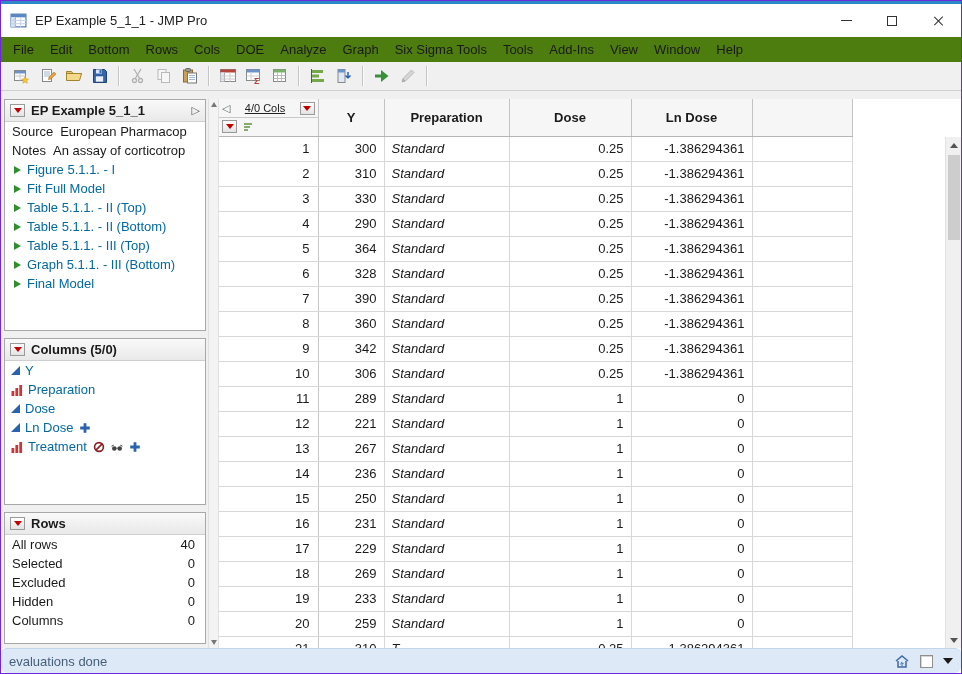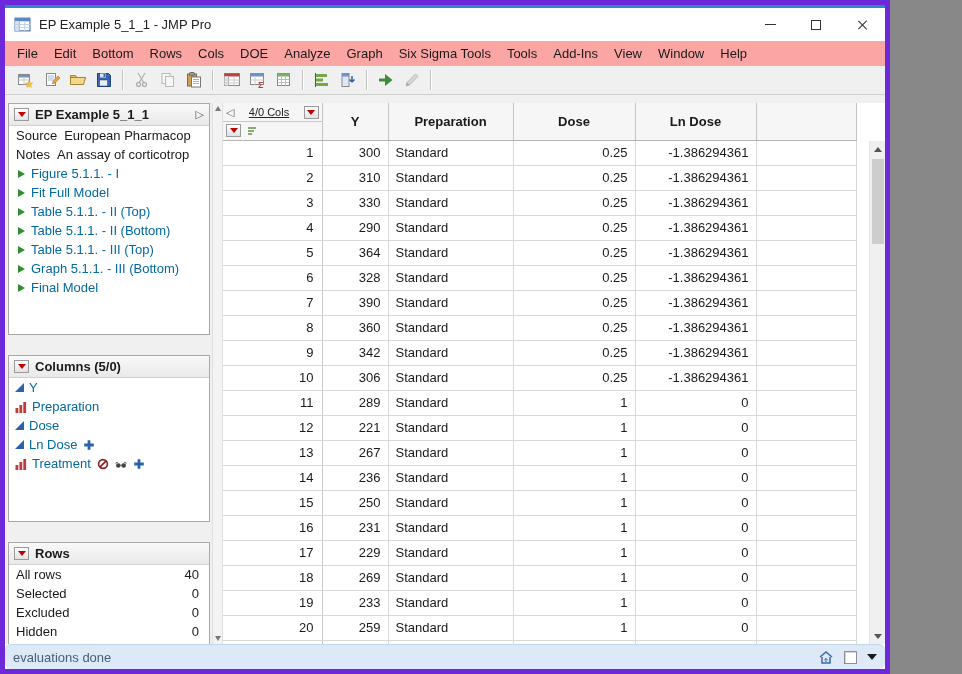--- a/index.html
+++ b/index.html
@@ -1,39 +1,39 @@
 <!DOCTYPE html>
 <html><head>
 <meta charset="utf-8">
 <style>
   *{margin:0;padding:0;box-sizing:border-box;}
   body{width:962px;height:674px;font-family:"Liberation Sans",sans-serif;font-size:13px;color:#1a1a1a;overflow:hidden;background:#888;}
-  .window{width:890px;height:674px;background:#fff;border:5px solid #6d28d9;display:flex;flex-direction:column;}
+  .window{width:962px;height:674px;background:#fff;border:1px solid #6d28d9;display:flex;flex-direction:column;}
   .accent-strip{height:3px;background:#2e88c8;flex:0 0 auto;}
   .titlebar{height:33px;flex:0 0 auto;display:flex;align-items:center;background:#fff;padding-left:9px;}
   .app-icon{width:18px;height:18px;display:flex;align-items:center;}
   .app-icon svg{width:17px;height:17px;}
   .title-text{margin-left:7px;font-size:13px;color:#222;}
   .win-controls{margin-left:auto;display:flex;align-self:stretch;}
   .win-btn{width:46px;display:flex;align-items:center;justify-content:center;}
   .glyph-min{width:11px;height:1px;background:#333;}
   .glyph-max{width:10px;height:10px;border:1px solid #333;}
   .glyph-close{width:12px;height:12px;position:relative;}
   .glyph-close:before,.glyph-close:after{content:"";position:absolute;left:5.5px;top:0;width:1.4px;height:12px;background:#333;}
   .glyph-close:before{transform:rotate(45deg);}
   .glyph-close:after{transform:rotate(-45deg);}
-  .menubar{height:25px;background:#fca5a5;display:flex;align-items:center;padding-left:4px;flex:0 0 auto;}
+  .menubar{height:25px;background:#4d7c0f;display:flex;align-items:center;padding-left:4px;flex:0 0 auto;}
   .menu-item{padding:4px 8px;white-space:nowrap;}
   .toolbar{height:29px;background:#f0f0f0;display:flex;align-items:center;padding-left:8px;border-bottom:1px solid #d0d0d0;flex:0 0 auto;}
   .tb-btn{width:24px;height:24px;display:flex;align-items:center;justify-content:center;margin:0 1px;}
   .tb-btn svg{width:18px;height:18px;display:block;}
   .tb-btn.disabled{opacity:.45;filter:grayscale(1);}
   .tb-sep{width:2px;height:20px;border-left:1px solid #c4c4c4;border-right:1px solid #fcfcfc;margin:0 5px;flex:0 0 auto;}
   .main{flex:1;display:flex;background:#f0f0f0;overflow:hidden;}
-  .sidebar{width:207px;flex:0 0 auto;padding:8px 2px 0 3px;display:flex;flex-direction:column;gap:20px;overflow:hidden;}
+  .sidebar{width:207px;flex:0 0 auto;padding:8px 2px 0 3px;display:flex;flex-direction:column;gap:7px;overflow:hidden;}
   .panel{background:#fff;border:1px solid #a8a8a8;overflow:hidden;flex:0 0 auto;}
   .panel-tbl{height:232px;}
   .panel-cols{height:167px;}
   .panel-rows{height:132px;}
   .panel-header{height:22px;display:flex;align-items:center;gap:6px;padding:0 5px;background:linear-gradient(#f9f9f9,#e9e9e9);border-bottom:1px solid #cfcfcf;}
   .panel-title{font-weight:bold;white-space:nowrap;}
   .collapse-tri{margin-left:auto;color:#555;font-size:11px;}
   .rt-btn{width:15px;height:13px;background:linear-gradient(#fff,#e2e2e2);border:1px solid #9a9a9a;display:inline-flex;align-items:center;justify-content:center;flex:0 0 auto;}
   .red-tri{width:0;height:0;border-left:4px solid transparent;border-right:4px solid transparent;border-top:5.5px solid #c00000;}
   .prop-row{height:19px;display:flex;align-items:center;gap:7px;padding-left:7px;white-space:nowrap;overflow:hidden;}
@@ -53,21 +53,21 @@
   table.grid{border-collapse:collapse;table-layout:fixed;width:633px;}
   .grid thead th{height:37px;background:#f6f6f6;border-right:1px solid #c3c3c3;border-bottom:1px solid #b5b5b5;font-weight:bold;text-align:center;overflow:hidden;white-space:nowrap;}
   .grid thead th.corner{padding:0;}
   .corner-top{height:19px;display:flex;align-items:center;gap:4px;padding:0 3px;border-bottom:1px solid #c9c9c9;}
   .corner-label{flex:1;text-align:center;font-weight:normal;font-size:11px;color:#222;text-decoration:underline;}
   .tri-hollow{color:#566;font-size:11px;font-weight:normal;}
   .corner-bottom{height:17px;display:flex;align-items:center;gap:5px;padding:0 3px;}
   .lines-icon svg{width:12px;height:12px;display:block;}
   .grid td{height:24px;line-height:24px;padding:0 7px;border-right:1px solid #d8d8d8;border-bottom:1px solid #d8d8d8;overflow:hidden;white-space:nowrap;}
   .grid td.num{text-align:right;}
-  .grid td.txt{text-align:left;}
+  .grid td.txt{text-align:left;font-style:italic;}
   .grid th.rownum{height:24px;line-height:24px;background:#fff;font-weight:normal;text-align:right;padding:0 8px;border-right:1px solid #c9c9c9;border-bottom:1px solid #d8d8d8;}
   .vscroll{position:absolute;top:38px;bottom:0;right:0;width:16px;background:#f0f0f0;border-left:1px solid #e2e2e2;display:flex;flex-direction:column;align-items:center;}
   .vs-btn{height:16px;width:16px;display:flex;align-items:center;justify-content:center;flex:0 0 auto;}
   .arr-up{width:0;height:0;border-left:4px solid transparent;border-right:4px solid transparent;border-bottom:5px solid #555;}
   .arr-down{width:0;height:0;border-left:4px solid transparent;border-right:4px solid transparent;border-top:5px solid #555;}
   .vs-thumb{width:12px;height:85px;background:#cdcdcd;margin-top:2px;margin-bottom:auto;flex:0 0 auto;}
   .statusbar{height:25px;flex:0 0 auto;background:#dde9f7;border-top:1px solid #c3d5e9;display:flex;align-items:center;padding:0 8px;color:#47607a;border-radius:6px;}
   .status-icons{margin-left:auto;display:flex;align-items:center;gap:10px;}
   .house svg{width:16px;height:16px;display:block;}
   .status-box{width:13px;height:13px;background:#fff;border:1px solid #8f8f8f;box-shadow:inset 1px 1px 0 #d5d5d5;}

